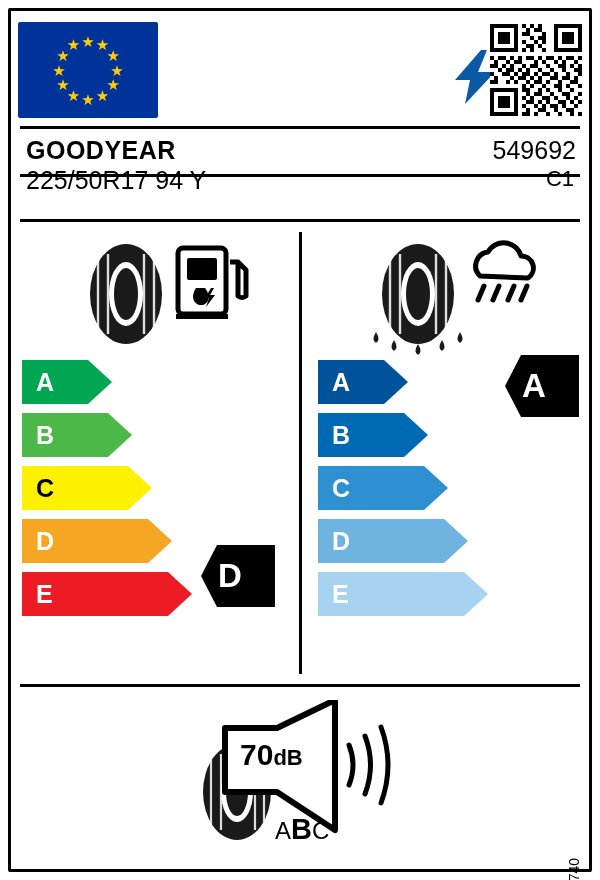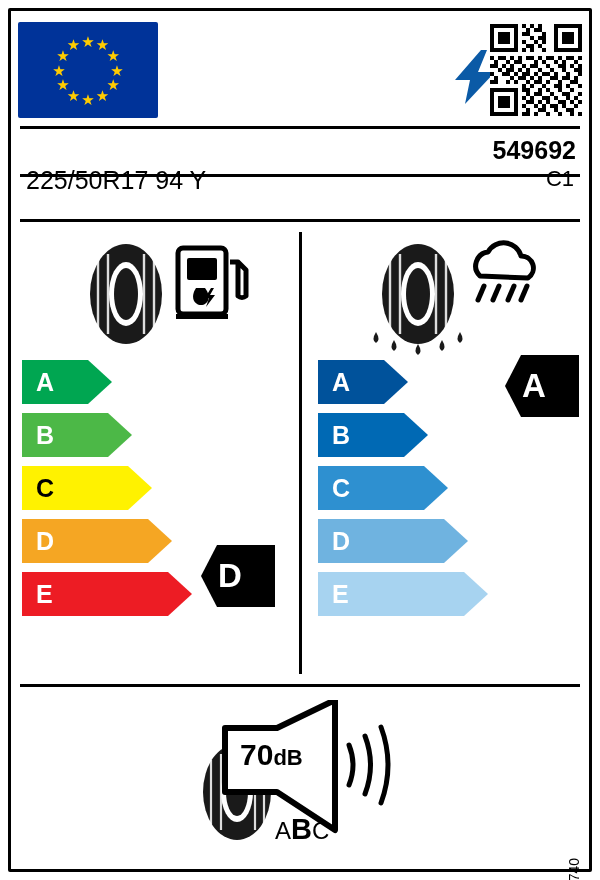--- a/index.html
+++ b/index.html
@@ -103,21 +103,21 @@
     font-size: 25px;
     font-weight: bold;
     color: #000;
     letter-spacing: 0.5px;
   }
   .tyre-code {
     position: absolute;
     right: 4px;
     top: 4px;
     font-size: 25px;
-    font-weight: bold;
+    font-weight: normal;
     color: #000;
   }
   .size-row {
     position: absolute;
     left: 20px;
     top: 164px;
     width: 560px;
     height: 40px;
   }
   .tyre-size {
@@ -444,20 +444,21 @@
           <rect x="20" y="22" width="1" height="1"></rect>
             <rect x="22" y="22" width="1" height="1"></rect>
         </g>
       </svg>
     </div>
   </div>
 
   <div class="rule" style="left:20px; top:126px; width:560px; height:3px;"></div>
 
   <div class="brand-row">
+    <div class="brand-name">GOODYEAR</div>
     <div class="tyre-code">549692</div>
   </div>
   <div class="rule" style="left:20px; top:174px; width:560px; height:3px;"></div>
 
   <div class="size-row">
     <div class="tyre-size">225/50R17 94 Y</div>
     <div class="tyre-class">C1</div>
   </div>
   <div class="rule" style="left:20px; top:219px; width:560px; height:3px;"></div>
 

